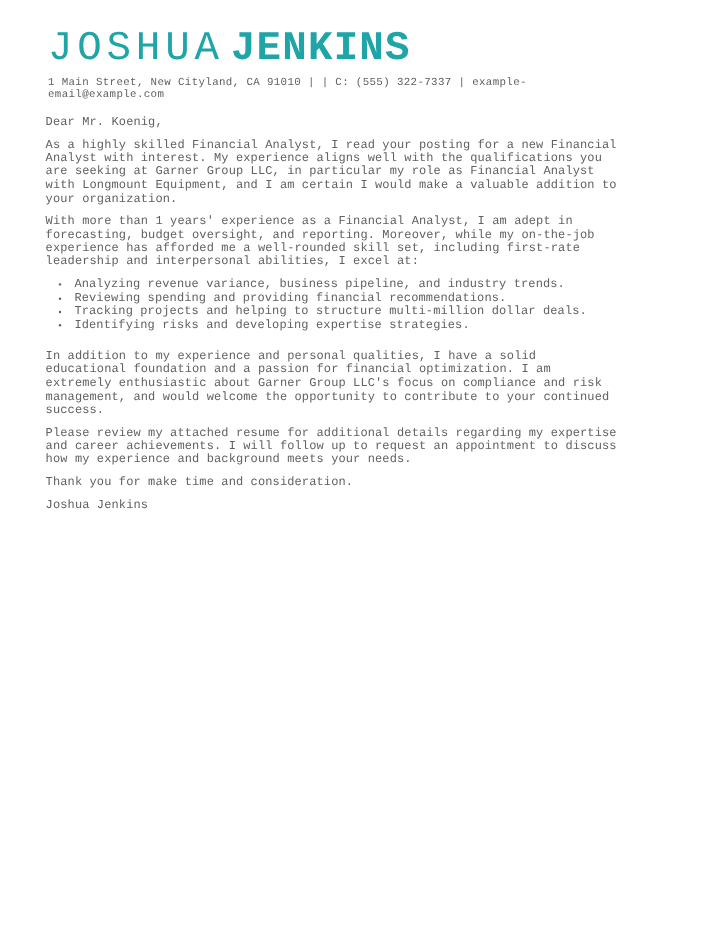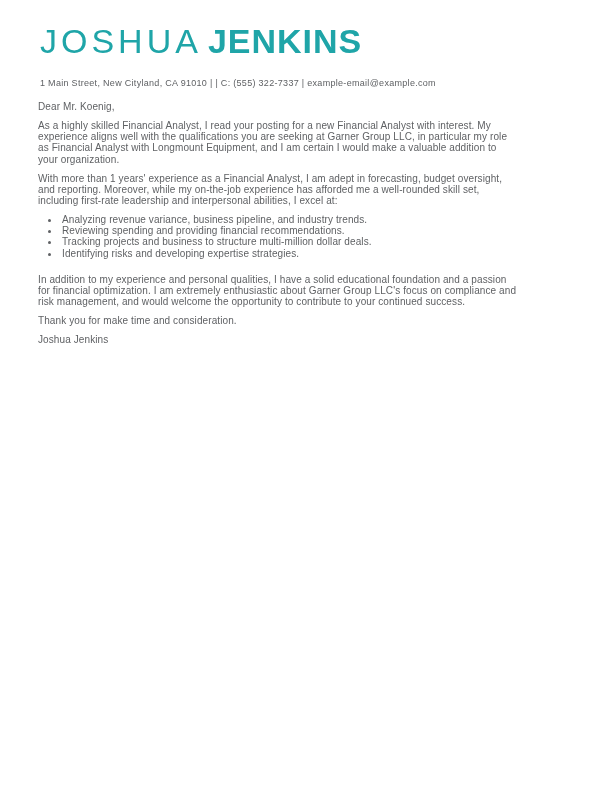--- a/index.html
+++ b/index.html
@@ -11,21 +11,21 @@
     margin: 0;
     padding: 0;
     background: #ffffff;
   }
   .page {
     position: relative;
     width: 555px;
     height: 785px;
     background: #ffffff;
     overflow: hidden;
-    font-family: Liberation Sans, sans-serif;
+    font-family: Liberation Mono, monospace;
     color: var(--text);
   }
   
   .letter-header {
     padding: 24px 37px 0 40px;
   }
   .applicant-name {
     margin: 0;
     font-size: 34px;
     line-height: 1;
@@ -35,21 +35,21 @@
   .applicant-name .first {
     font-weight: 400;
     letter-spacing: 4px;
     margin-right: 6px;
   }
   .applicant-name .last {
     font-weight: 700;
     letter-spacing: 1px;
   }
   .contact-line {
-    margin-top: 20px;
+    margin-top: 6px;
     font-size: 9px;
     letter-spacing: 0.3px;
     line-height: 10px;
     color: var(--text);
   }
   
   .letter-body {
     padding: 13px 37px 0 38px;
     font-size: 10px;
     line-height: 11.2px;
@@ -92,26 +92,27 @@
 
     <p>Dear Mr. Koenig,</p>
 
     <p>As a highly skilled Financial Analyst, I read your posting for a new Financial Analyst with interest. My experience aligns well with the qualifications you are seeking at Garner Group LLC, in particular my role as Financial Analyst with Longmount Equipment, and I am certain I would make a valuable addition to your organization.</p>
 
     <p>With more than 1 years' experience as a Financial Analyst, I am adept in forecasting, budget oversight, and reporting. Moreover, while my on-the-job experience has afforded me a well-rounded skill set, including first-rate leadership and interpersonal abilities, I excel at:</p>
 
     <ul>
       <li>Analyzing revenue variance, business pipeline, and industry trends.</li>
       <li>Reviewing spending and providing financial recommendations.</li>
-      <li>Tracking projects and business to structure multi-million dollar deals.</li>
+      <li>Tracking projects and helping to structure multi-million dollar deals.</li>
       <li>Identifying risks and developing expertise strategies.</li>
     </ul>
 
     <p>In addition to my experience and personal qualities, I have a solid educational foundation and a passion for financial optimization. I am extremely enthusiastic about Garner Group LLC's focus on compliance and risk management, and would welcome the opportunity to contribute to your continued success.</p>
 
+    <p>Please review my attached resume for additional details regarding my expertise and career achievements. I will follow up to request an appointment to discuss how my experience and background meets your needs.</p>
 
     <p>Thank you for make time and consideration.</p>
 
 
     <p class="signature">Joshua Jenkins</p>
 
   </main>
 
 </div>
 

